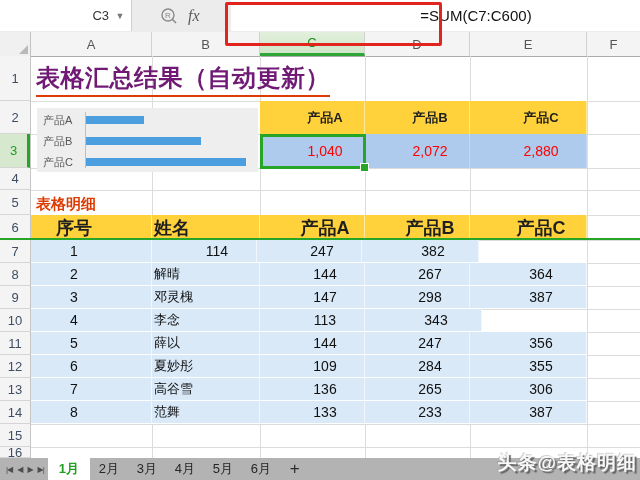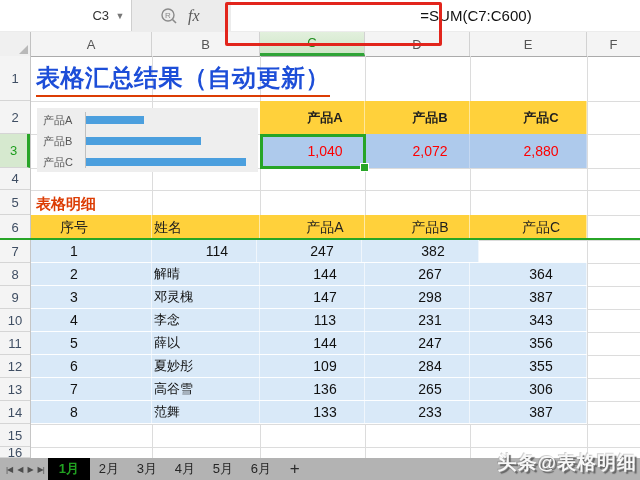--- a/index.html
+++ b/index.html
@@ -34,21 +34,21 @@
   .rowh{box-sizing:border-box;border-bottom:1px solid #D5D5D5;display:flex;align-items:center;justify-content:center;
         font-size:13px;color:#3F4E63;overflow:hidden;}
   .rowh.sel{background:#D6E9CF;color:#1E9E1E;border-right:3px solid #27A527;}
 
   
   .vline{top:56px;height:402px;width:1px;background:#DCDCDC;}
   .hline{left:31px;width:609px;height:1px;background:#DCDCDC;}
 
   
   #title{left:36px;top:62px;z-index:5;}
-  #title span{display:inline-block;font-size:24px;font-weight:bold;color:#1d4ed8;
+  #title span{display:inline-block;font-size:24px;font-weight:bold;color:#701a75;
               border-bottom:2px solid #DC3C04;padding-bottom:1px;letter-spacing:0.5px;}
   #chartpanel{left:37px;top:108px;width:221px;height:64px;background:#EEEEEE;z-index:6;}
   .chartrow{position:absolute;left:6px;height:14px;display:flex;align-items:center;}
   .chartlabel{width:40px;font-size:11px;color:#555;}
   #chartaxis{position:absolute;left:48px;top:4px;width:1px;height:56px;background:#C0C0C0;}
   .bar{position:absolute;left:49px;height:8px;background:#4B9FDE;}
 
   .cellrow{display:flex;}
   .cell{box-sizing:border-box;display:flex;align-items:center;}
   .w-a{width:121px;} .w-b{width:108px;} .w-c{width:105px;} .w-d{width:105px;} .w-e{width:117px;}
@@ -58,33 +58,33 @@
 
   #sumheaders{left:260px;top:101px;width:327px;height:33px;display:flex;z-index:5;}
   #sumheaders .cell{background:#FFD13B;border-right:1px solid #FFE79A;font-size:13px;font-weight:bold;color:#1F1F1F;height:33px;}
   #sumvalues{left:260px;top:134px;width:327px;height:34px;display:flex;z-index:5;}
   #sumvalues .cell{background:#AECAEC;border-right:1px solid #C5D8F1;font-size:14px;color:#FE0000;height:34px;}
   #selbox{left:260px;top:134px;width:106px;height:35px;box-sizing:border-box;border:3px solid #27A527;z-index:8;}
   #fillhandle{left:360px;top:163px;width:7px;height:7px;background:#27A527;border:1px solid #fff;z-index:9;}
 
   #detaillabel{left:36px;top:195px;font-size:15px;font-weight:bold;color:#DC3C04;z-index:5;}
   #detailheader{left:31px;top:215px;width:556px;height:25px;display:flex;z-index:5;}
-  #detailheader .cell{background:#FFD13B;font-size:14px;font-weight:normal;color:#1F1F1F;height:25px;border-right:1px solid rgba(255,255,255,.55);}
+  #detailheader .cell{background:#FFD13B;font-size:18px;font-weight:bold;color:#1F1F1F;height:25px;border-right:1px solid rgba(255,255,255,.55);}
   #freezeline{left:0;top:238px;width:640px;height:2px;background:#27A527;z-index:7;}
   #detailrows{left:31px;top:240px;width:556px;z-index:5;}
   #detailrows .cellrow{height:23px;border-bottom:1px solid #FDFEFF;box-sizing:border-box;}
   #detailrows .cell{background:#D9E9F8;height:22px;border-right:1px solid rgba(255,255,255,.6);font-size:13px;color:#111;}
   #detailrows .col-val,#detailrows .col-num{font-size:14px;}
 
   
   #tabbar{left:0;top:458px;width:640px;height:22px;background:#B3B3B3;display:flex;align-items:stretch;z-index:20;}
   #navbtns{display:flex;align-items:center;padding:0 4px 0 6px;gap:5px;}
   #navbtns span{font-size:8px;color:#4D4D4D;letter-spacing:-1px;}
   .tab{display:flex;align-items:center;justify-content:center;font-size:13px;color:#262626;width:38px;}
-  .tab.active{background:#000000;color:#21A121;font-weight:bold;width:42px;}
+  .tab.active{background:#ffffff;color:#21A121;font-weight:bold;width:42px;}
   #addtab{display:flex;align-items:center;justify-content:center;width:30px;font-size:17px;color:#2b2b2b;}
   #watermark{right:3px;top:450px;z-index:30;font-size:19px;font-weight:bold;color:#F8F8F8;
              text-shadow:2px 2px 1px rgba(95,95,95,.95), -1px -1px 0 rgba(120,120,120,.35);letter-spacing:1px;}
 </style>
 </head>
 <body>
 
 <div id="app">
 
   <div class="abs" id="formulabar">
@@ -219,21 +219,20 @@
       <div class="cell w-a col-num">3</div>
       <div class="cell w-b col-name">邓灵槐</div>
       <div class="cell w-c col-val">147</div>
       <div class="cell w-d col-val">298</div>
       <div class="cell w-e col-val">387</div>
     </div>
     <div class="cellrow">
       <div class="cell w-a col-num">4</div>
       <div class="cell w-b col-name">李念</div>
       <div class="cell w-c col-val">113</div>
-      <div class="cell w-d col-val">231</div>
       <div class="cell w-e col-val">343</div>
     </div>
     <div class="cellrow">
       <div class="cell w-a col-num">5</div>
       <div class="cell w-b col-name">薛以</div>
       <div class="cell w-c col-val">144</div>
       <div class="cell w-d col-val">247</div>
       <div class="cell w-e col-val">356</div>
     </div>
     <div class="cellrow">

